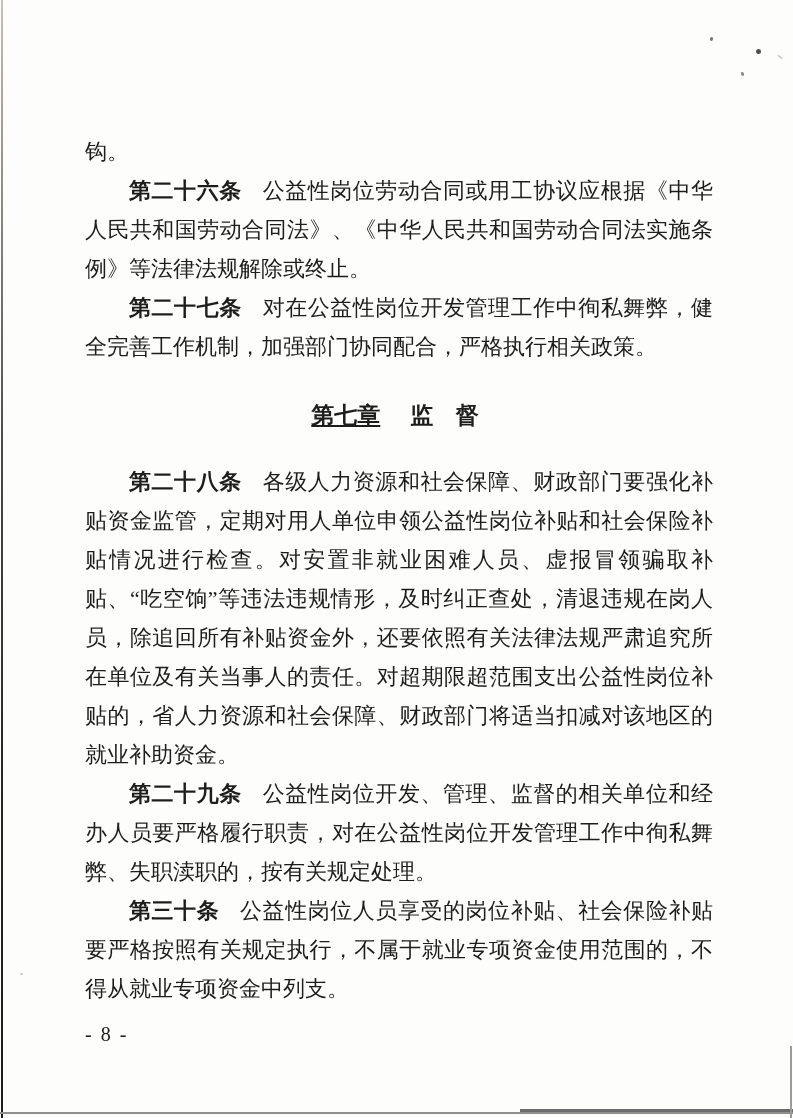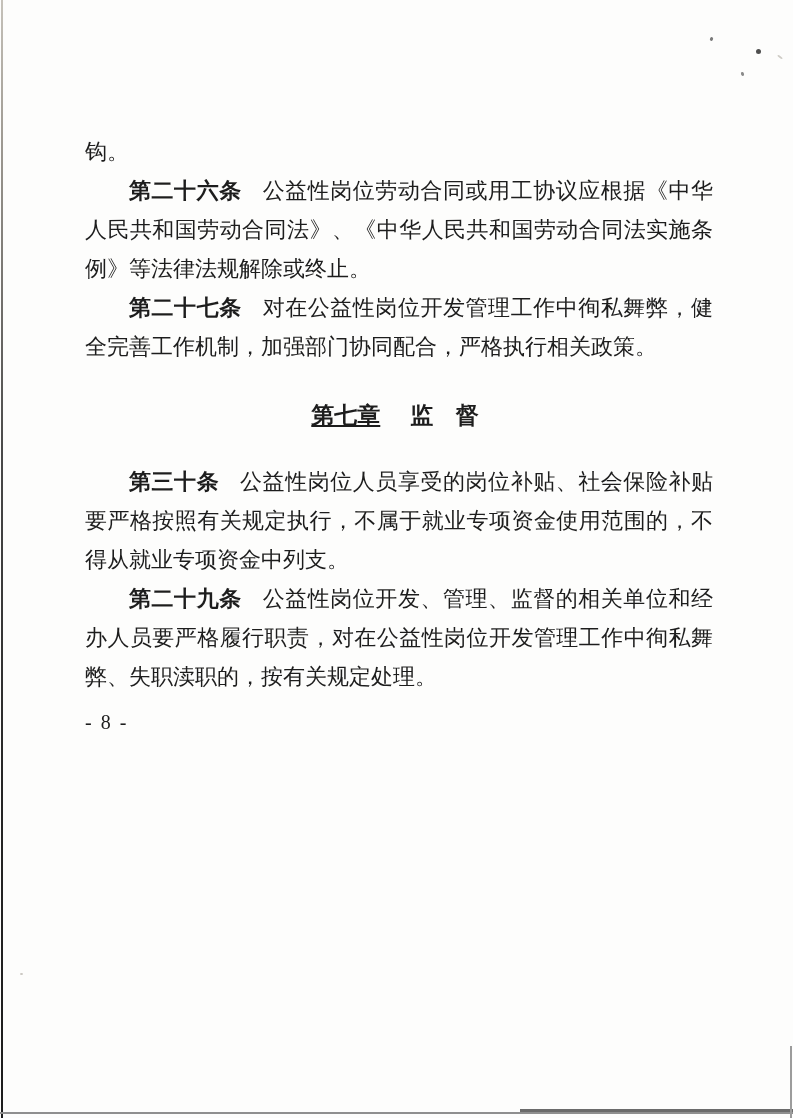--- a/index.html
+++ b/index.html
@@ -96,21 +96,22 @@
   <div class="content">
 
     <p class="para continuation">钩。</p>
 
     <p class="para article"><span class="article-label">第二十六条</span><span>公益性岗位劳动合同或用工协议应根据《中华人民共和国劳动合同法》、《中华人民共和国劳动合同法实施条例》等法律法规解除或终止。</span></p>
 
     <p class="para article"><span class="article-label">第二十七条</span><span>对在公益性岗位开发管理工作中徇私舞弊，健全完善工作机制，加强部门协同配合，严格执行相关政策。</span></p>
 
     <p class="chapter"><span class="chapter-number">第七章</span><span class="chapter-title">监 督</span></p>
 
+    <p class="para article"><span class="article-label">第二十八条</span><span>各级人力资源和社会保障、财政部门要强化补贴资金监管，定期对用人单位申领公益性岗位补贴和社会保险补贴情况进行检查。对安置非就业困难人员、虚报冒领骗取补贴、“吃空饷”等违法违规情形，及时纠正查处，清退违规在岗人员，除追回所有补贴资金外，还要依照有关法律法规严肃追究所在单位及有关当事人的责任。对超期限超范围支出公益性岗位补贴的，省人力资源和社会保障、财政部门将适当扣减对该地区的就业补助资金。</span></p>
+
+    <p class="para article"><span class="article-label">第二十九条</span><span>公益性岗位开发、管理、监督的相关单位和经办人员要严格履行职责，对在公益性岗位开发管理工作中徇私舞弊、失职渎职的，按有关规定处理。</span></p>
 
     <p class="para article"><span class="article-label">第三十条</span><span>公益性岗位人员享受的岗位补贴、社会保险补贴要严格按照有关规定执行，不属于就业专项资金使用范围的，不得从就业专项资金中列支。</span></p>
-
-    <p class="para article"><span class="article-label">第二十九条</span><span>公益性岗位开发、管理、监督的相关单位和经办人员要严格履行职责，对在公益性岗位开发管理工作中徇私舞弊、失职渎职的，按有关规定处理。</span></p>
 
     <div class="page-number">- 8 -</div>
   </div>
 
 </div>
 
 </body></html>

